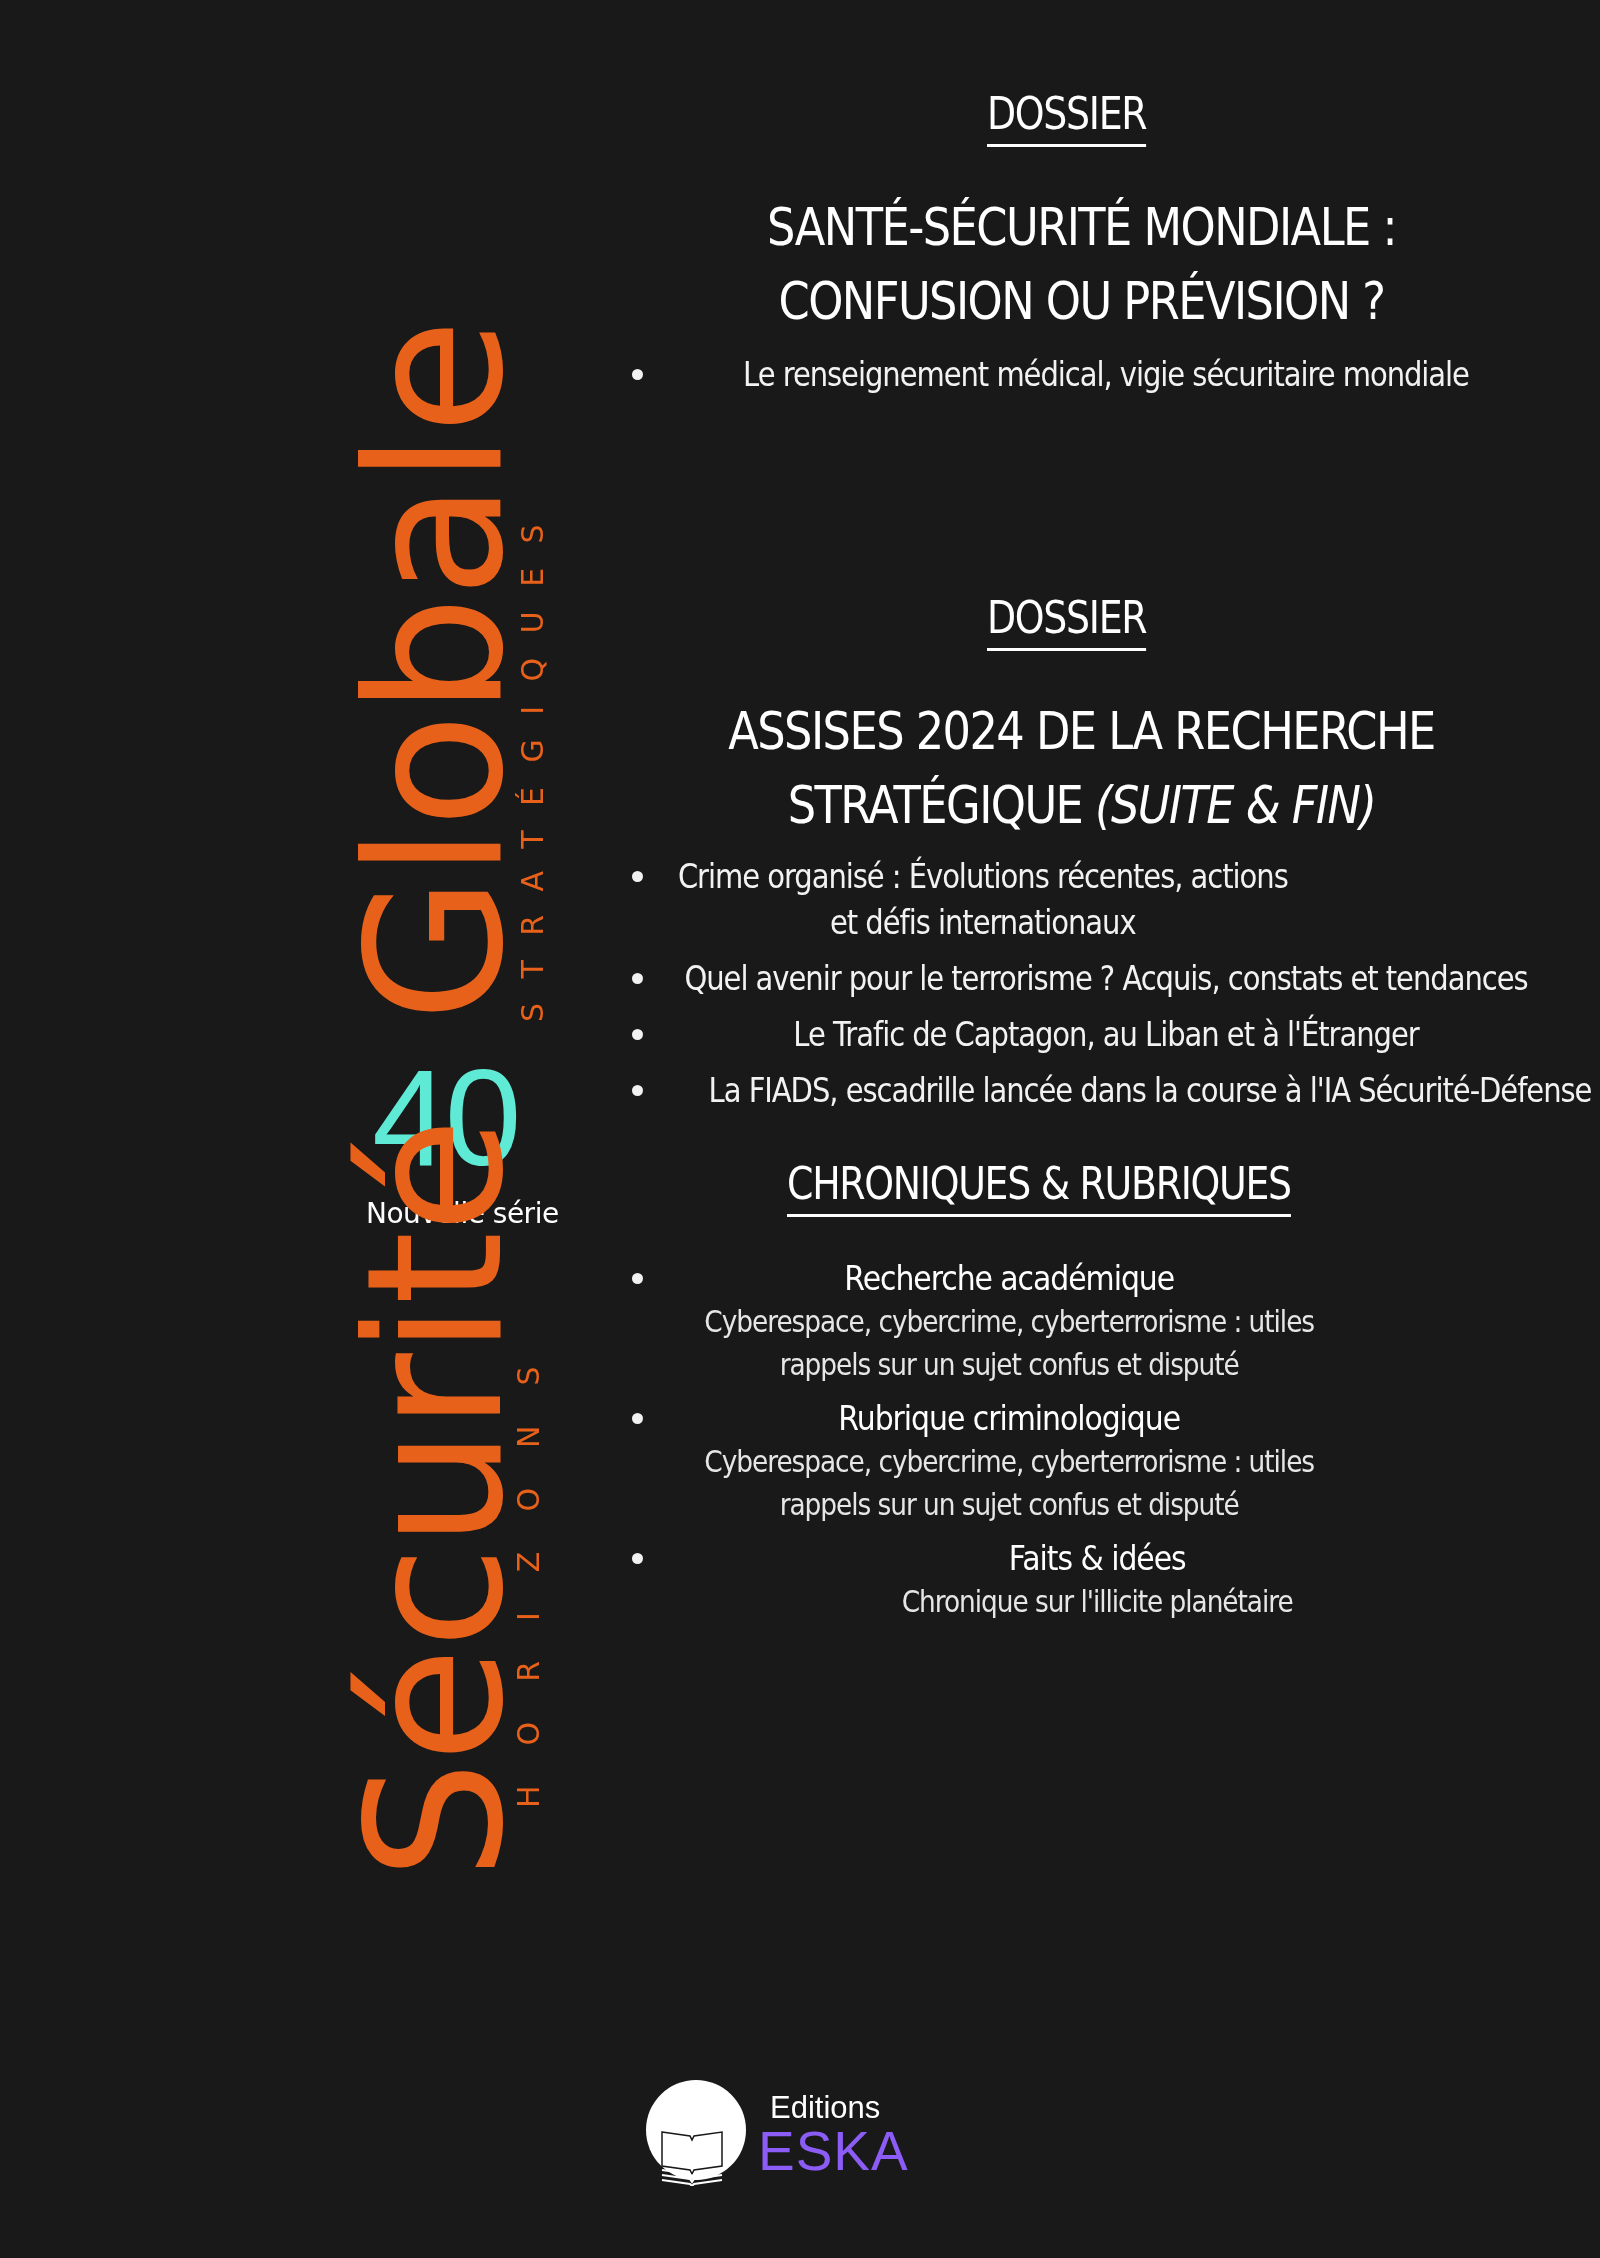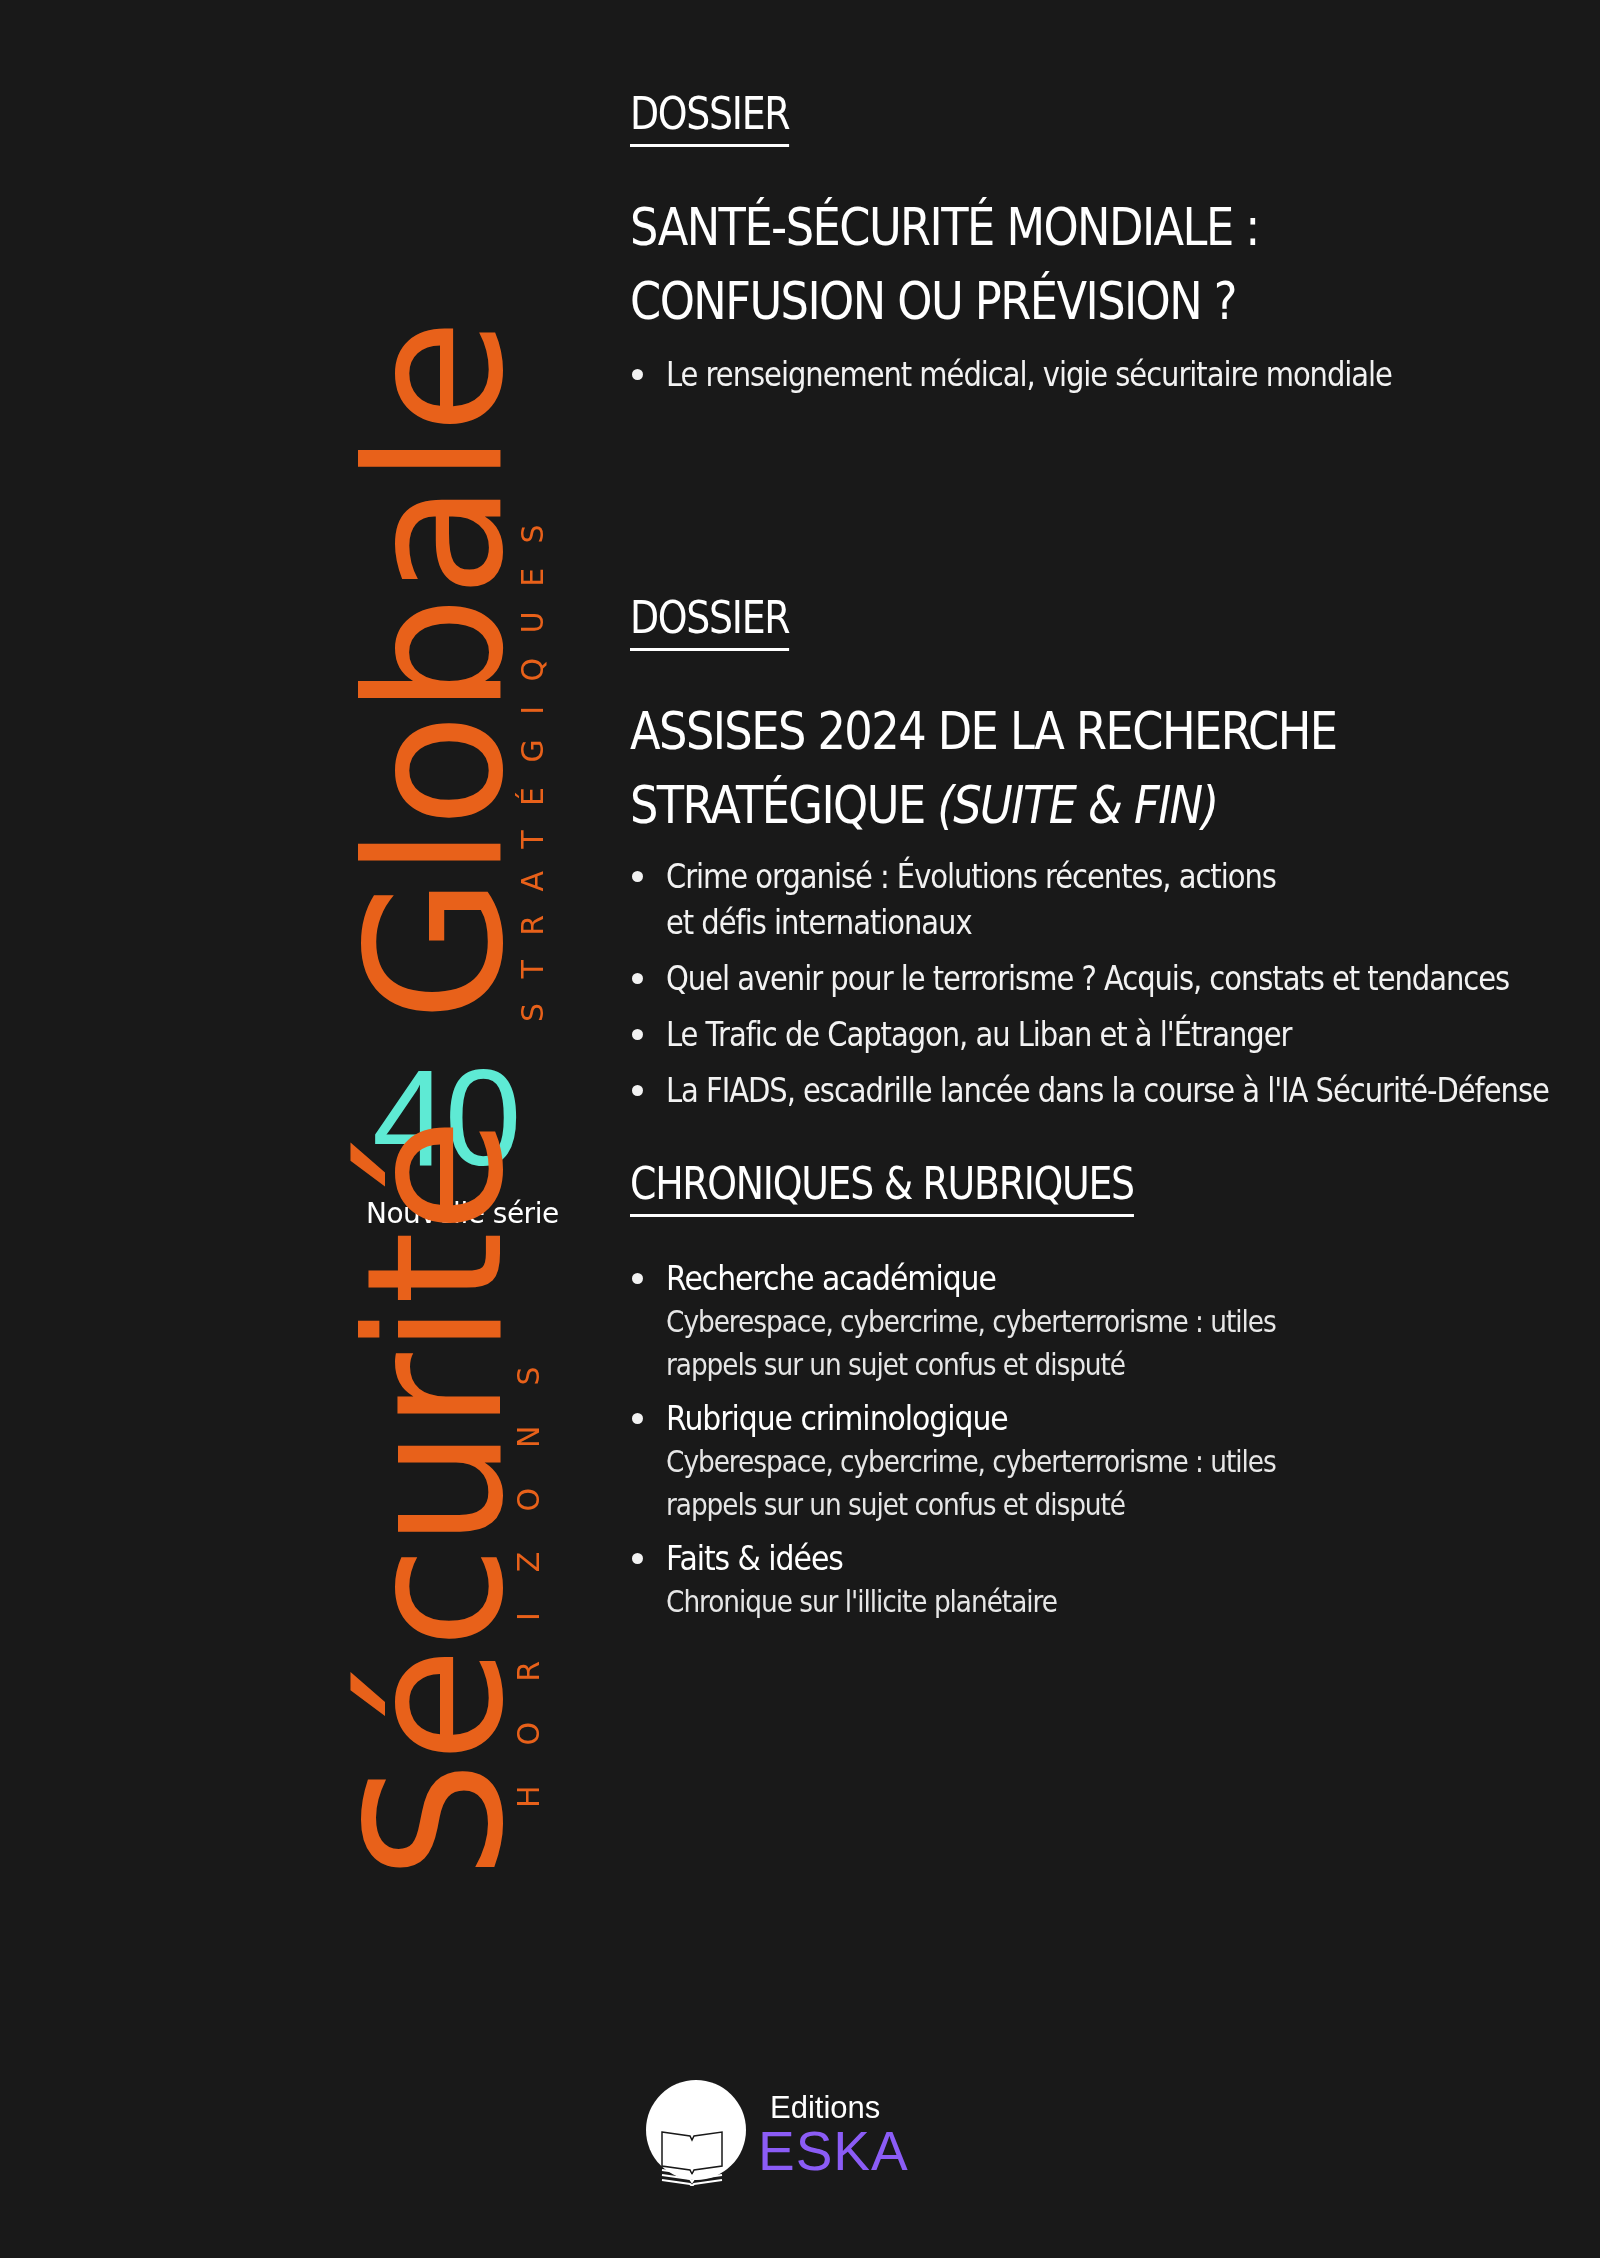--- a/index.html
+++ b/index.html
@@ -4,21 +4,21 @@
 <style>
   html, body { margin: 0; padding: 0; }
   body {
     width: 1600px; height: 2258px;
     background: #191919;
     position: relative;
     overflow: hidden;
     font-family: "Liberation Sans", "DejaVu Sans", sans-serif;
     color: #f5f5f5;
   }
-  .abs { position: absolute; }
+  .abs { position: absolute; text-align: center; }
 
   
   .vert {
     position: absolute;
     transform-origin: 0 0;
     transform: rotate(-90deg);
     white-space: nowrap;
     color: #e8611a;
   }
   .big-word {

